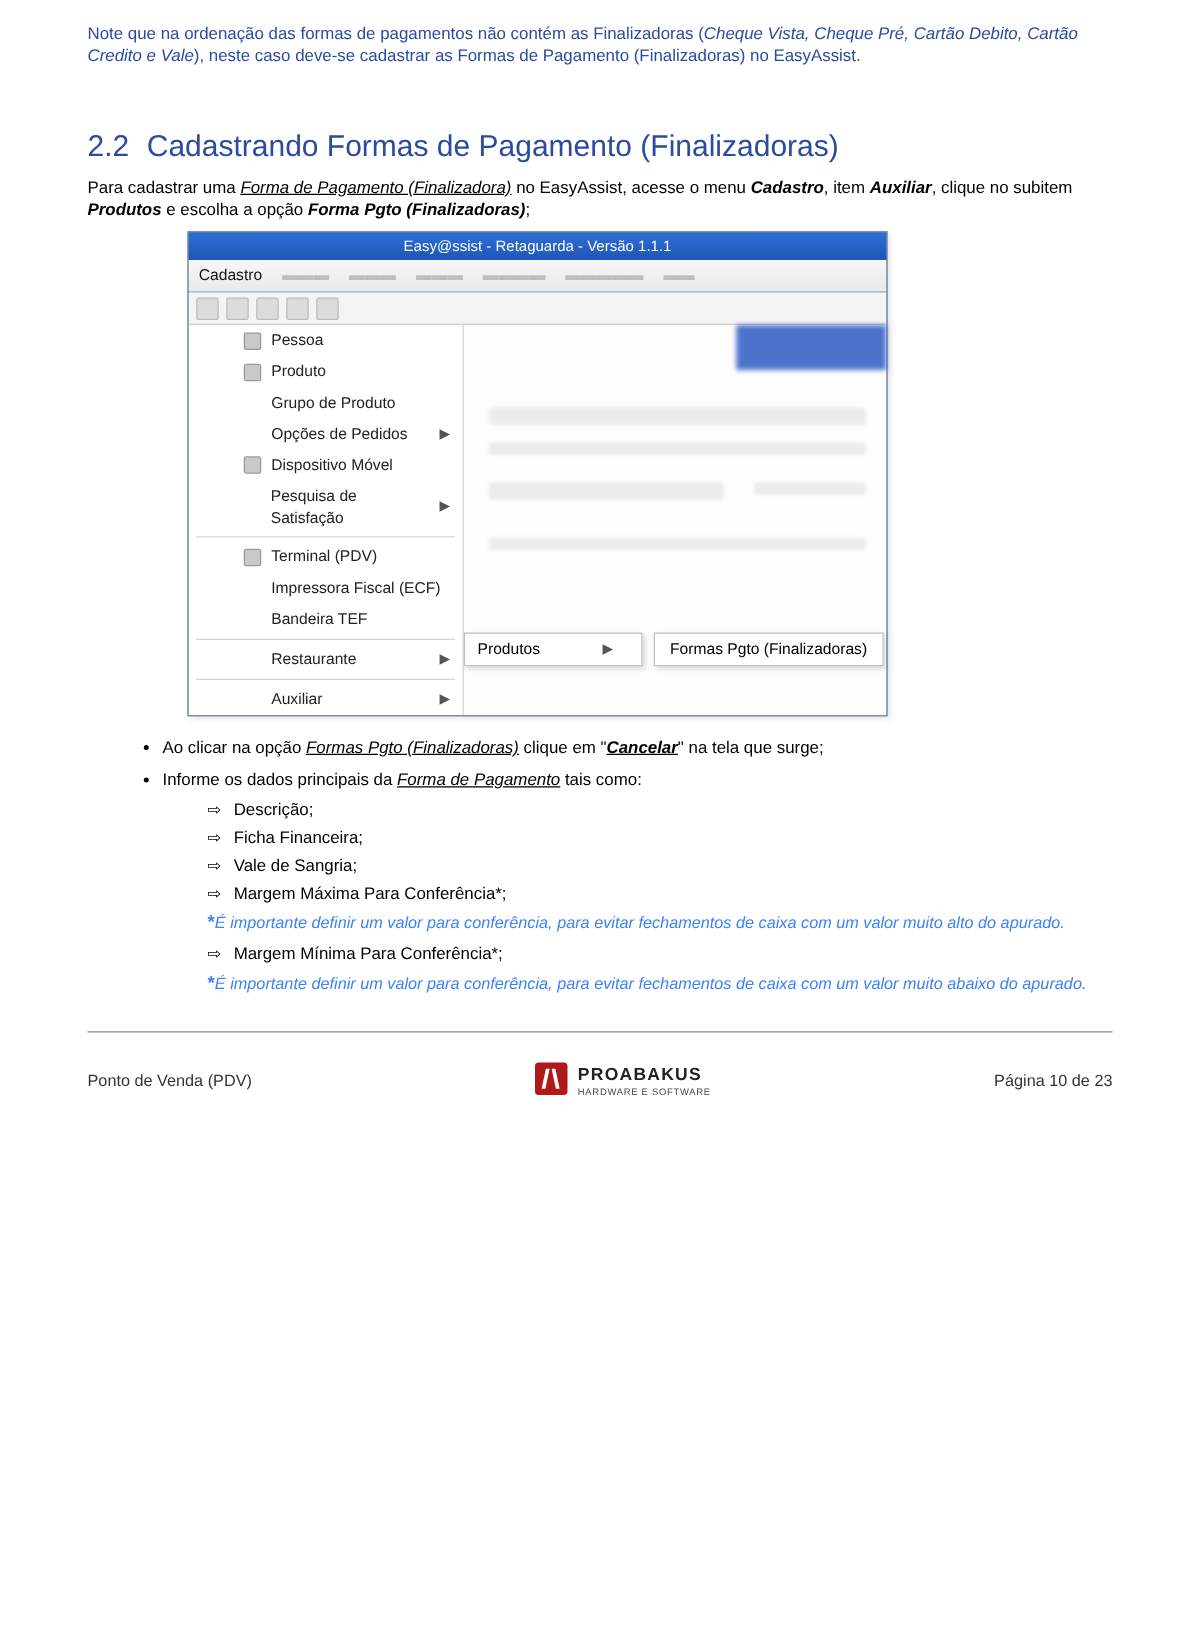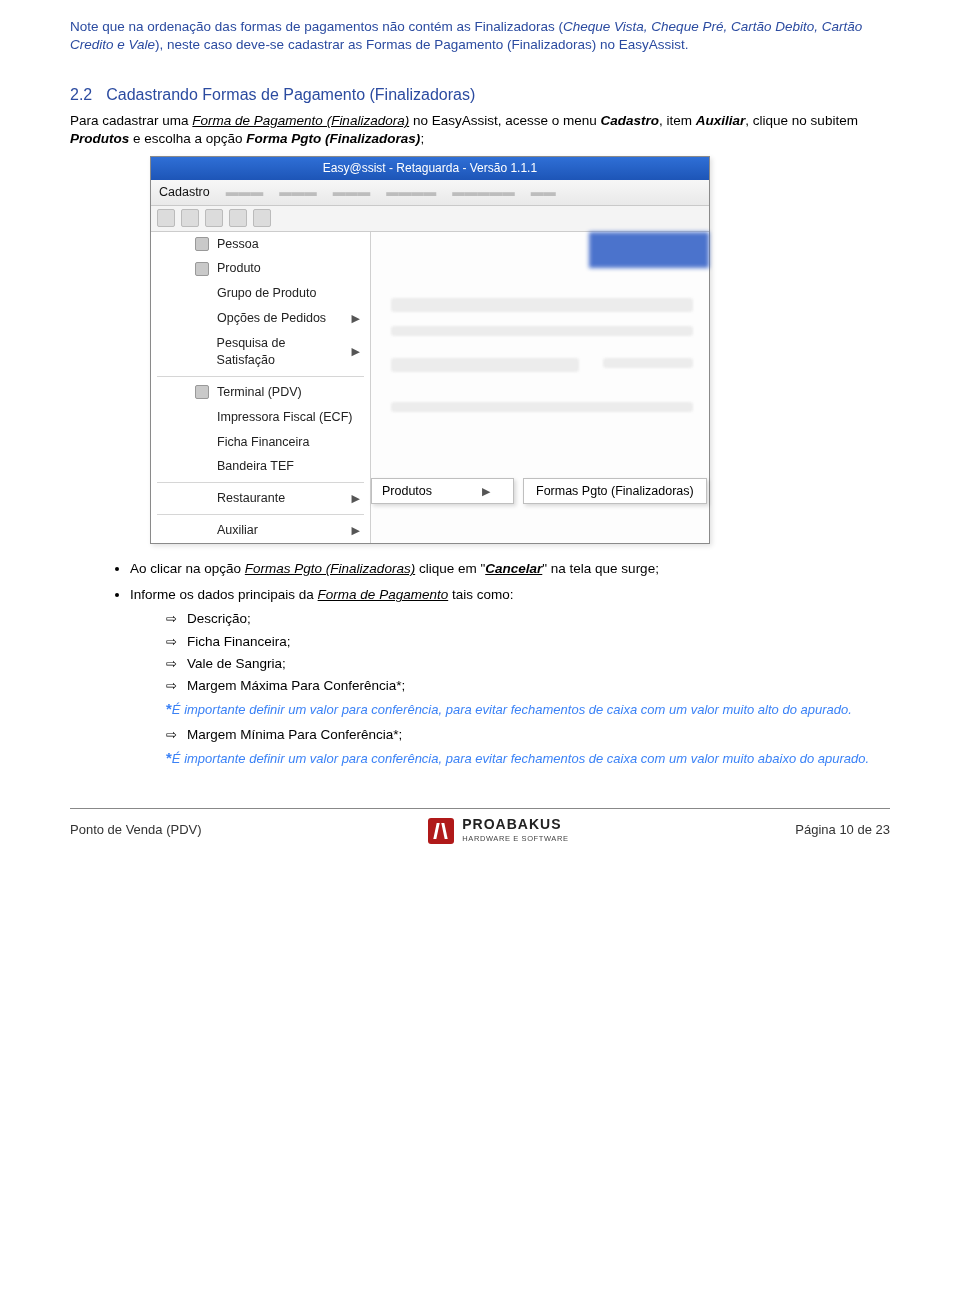--- a/index.html
+++ b/index.html
@@ -6,23 +6,23 @@
   body {
     font-family: Arial, Helvetica, sans-serif;
     font-size: 14px;
     color: #000;
     background: #fff;
     width: 960px;
     margin: 0 auto;
     padding: 18px 70px 10px 70px;
     line-height: 1.35;
   }
-  .intro-note { color: #2b4ba0; font-size: 13.5px; margin-bottom: 30px; }
+  .intro-note { color: #2b4ba0; font-size: 13.5px; margin-bottom: 48px; }
   .intro-note .em1 { font-style: italic; }
-  h2.section-title { font-size: 16px; font-weight: normal; color: #2b4ba0; margin: 10px 0 6px 0; }
+  h2.section-title { font-size: 24px; font-weight: normal; color: #2b4ba0; margin: 10px 0 6px 0; }
   h2.section-title .num { display:inline-block; margin-right: 14px; }
   .section-body { font-size: 13.5px; color: #000; margin-bottom: 8px; }
   .section-body .it { font-style: italic; }
   .section-body .bi { font-style: italic; font-weight: bold; }
 
   
   .shot-wrap { margin: 6px 0 16px 80px; width: 560px; border: 1px solid #8a8a8a; box-shadow: 2px 2px 5px rgba(0,0,0,0.12); background:#3b82f6; }
   .titlebar {
     background: linear-gradient(#2f6fd6,#1d55b7);
     color: #fff; font-size: 12px; text-align: center; padding: 3px 6px;
@@ -77,26 +77,26 @@
   ul.arrow { list-style:none; margin: 6px 0 4px 36px; }
   ul.arrow > li { margin-bottom: 4px; }
   ul.arrow > li::before { content:"⇨"; margin-right:10px; font-size:13px; color:#000; }
   .red-note { color:#3b82f6; font-style:italic; font-size:13px; margin:4px 0 4px 36px; }
   .red-note .ast { font-weight:bold; font-size:15px; font-style:normal; }
   .it { font-style: italic; text-decoration: underline; }
   .bold { font-weight:bold; }
 
   
   .footer {
-    margin-top: 40px; border-top:1px solid #888; padding-top:6px;
+    margin-top: 28px; border-top:1px solid #888; padding-top:24px;
     display:flex; align-items:center; justify-content:space-between;
     font-size:13px; color:#333;
   }
   .footer .ftitle { font-family: Verdana, Arial, sans-serif; }
-  .logo { display:flex; align-items:flex-end; gap:8px; }
+  .logo { display:flex; align-items:flex-start; gap:8px; }
   .logo-badge {
     width:26px; height:26px; background:#b01919; border-radius:3px; position:relative;
   }
   .logo-badge::before, .logo-badge::after {
     content:""; position:absolute; background:#fff;
   }
   .logo-badge::before { width:3px; height:16px; left:7px; top:5px; transform:skewX(-12deg); }
   .logo-badge::after  { width:3px; height:16px; left:15px; top:5px; transform:skewX(12deg); }
   .logo-text .line1 { font-weight:bold; letter-spacing:1px; font-size:14px; color:#222; }
   .logo-text .line2 { font-size:7.5px; letter-spacing:0.6px; color:#444; }
@@ -154,44 +154,44 @@
             <span>Grupo de Produto</span>
           </span>
         </div>
         <div class="dd-item noico">
           <span class="lbl">
             <span class="ico"></span>
             <span>Opções de Pedidos</span>
           </span>
           <span class="arrow">▶</span>
         </div>
+        <div class="dd-item">
+          <span class="lbl">
+            <span class="ico"></span>
+            <span>Dispositivo Móvel</span>
+          </span>
+        </div>
         <div class="dd-item noico">
           <span class="lbl">
             <span class="ico"></span>
             <span>Pesquisa de Satisfação</span>
           </span>
           <span class="arrow">▶</span>
         </div>
         <div class="sep"></div>
         <div class="dd-item">
           <span class="lbl">
             <span class="ico"></span>
             <span>Terminal (PDV)</span>
           </span>
         </div>
         <div class="dd-item noico">
           <span class="lbl">
             <span class="ico"></span>
             <span>Impressora Fiscal (ECF)</span>
-          </span>
-        </div>
-        <div class="dd-item noico">
-          <span class="lbl">
-            <span class="ico"></span>
-            <span>Ficha Financeira</span>
           </span>
         </div>
         <div class="dd-item noico">
           <span class="lbl">
             <span class="ico"></span>
             <span>Bandeira TEF</span>
           </span>
         </div>
         <div class="sep"></div>
         <div class="dd-item noico">

